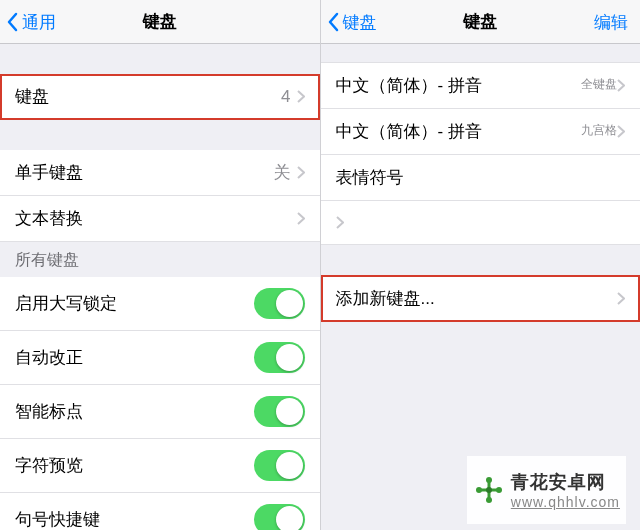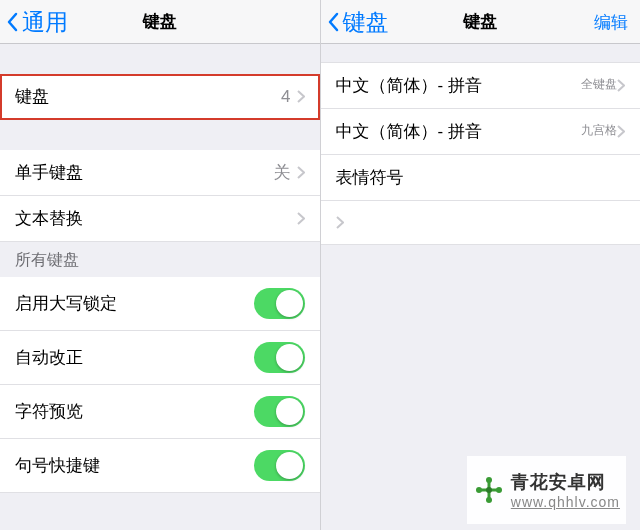--- a/index.html
+++ b/index.html
@@ -24,21 +24,21 @@
     position: relative;
   }
   .nav-back {
     position: absolute;
     left: 6px;
     top: 0;
     height: 44px;
     display: flex;
     align-items: center;
     color: #007aff;
-    font-size: 23px;
+    font-size: 17px;
     cursor: pointer;
   }
   .nav-back svg { width: 12px; height: 20px; margin-right: 4px; }
   .nav-title { font-weight: 600; font-size: 17px; color: #000; }
   .nav-right {
     position: absolute;
     right: 12px;
     top: 0;
     height: 44px;
     display: flex;
@@ -136,20 +136,24 @@
       <div class="section-header">所有键盘</div>
       <div class="cell">
         <div class="cell-label">启用大写锁定</div>
         <div class="switch"></div>
       </div>
       <div class="cell">
         <div class="cell-label">自动改正</div>
         <div class="switch"></div>
       </div>
       <div class="cell">
+        <div class="cell-label">智能标点</div>
+        <div class="switch"></div>
+      </div>
+      <div class="cell">
         <div class="cell-label">字符预览</div>
         <div class="switch"></div>
       </div>
       <div class="cell">
         <div class="cell-label">句号快捷键</div>
         <div class="switch"></div>
       </div>
 
     </div>
   </div>
@@ -187,20 +191,26 @@
       </div>
       <div class="cell">
         <div class="cell-label">表情符号</div>
       </div>
       <div class="cell">
         <svg class="chevron" viewBox="0 0 8 13">
             <path d="M1 1 L7 6.5 L1 12"></path>
           </svg>
       </div>
       <div class="group-gap"></div>
+      <div class="cell highlight-red" style="border-top:1px solid #e0e0e4;">
+        <div class="cell-label">添加新键盘...</div>
+        <svg class="chevron" viewBox="0 0 8 13">
+            <path d="M1 1 L7 6.5 L1 12"></path>
+          </svg>
+      </div>
     </div>
   </div>
 </div>
 
 <div class="watermark">
   <div class="wm-logo">
     <svg viewBox="0 0 32 32">
         <g fill="#3a9b35">
           <circle cx="16" cy="6" r="3"></circle>
           <circle cx="26" cy="16" r="3"></circle>

